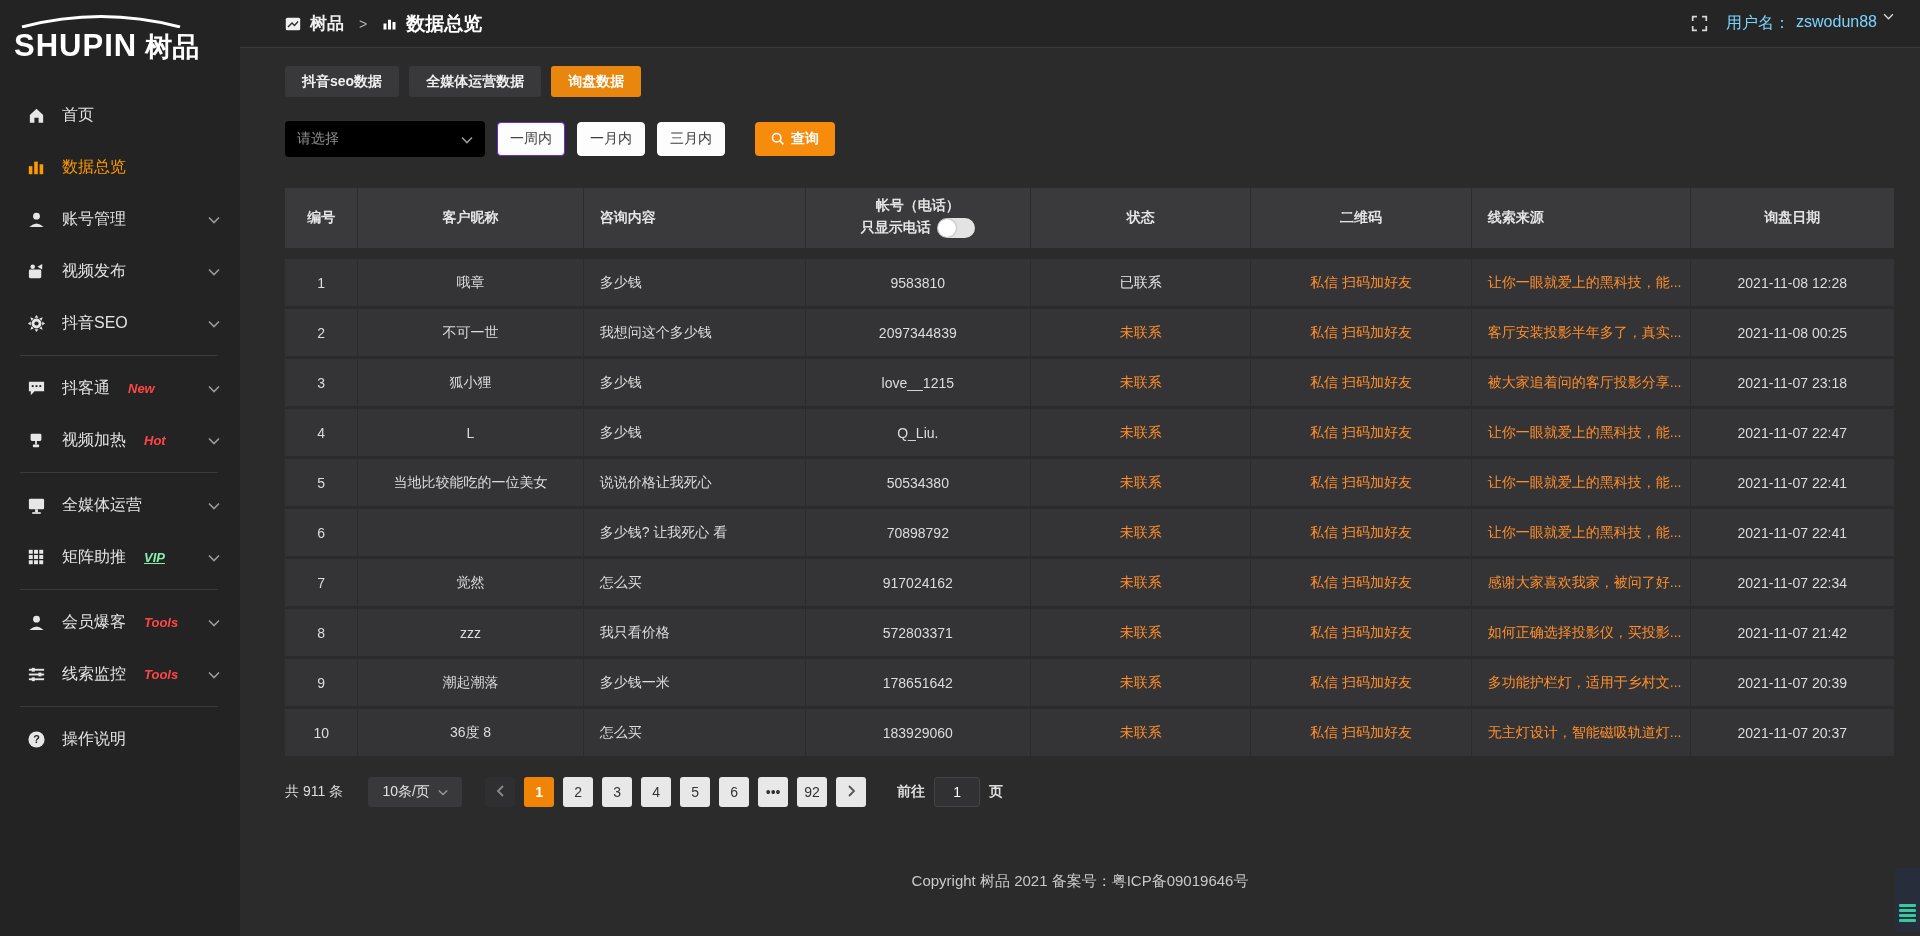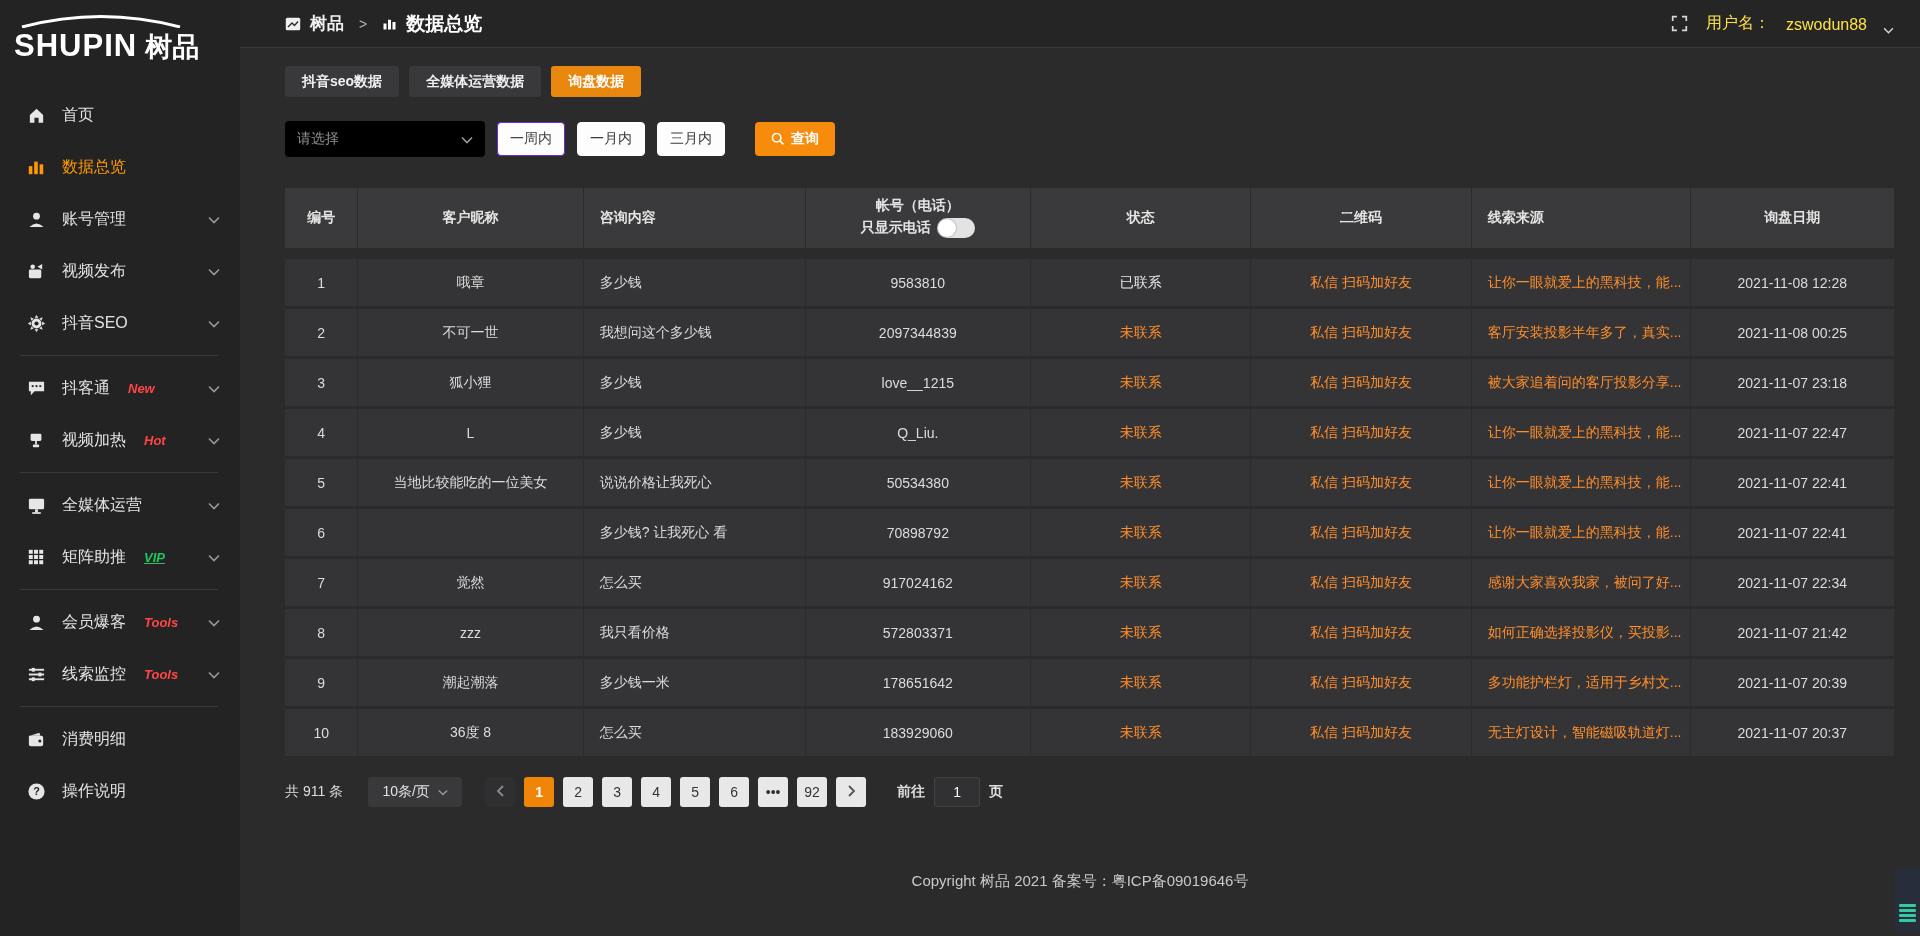--- a/index.html
+++ b/index.html
@@ -16,34 +16,34 @@
   .logo-cn { font-size:27px; font-weight:800; color:#fff; }
   .side-menu { margin-top:10px; }
   .side-item { display:flex; align-items:center; height:52px; padding:0 20px 0 26px; cursor:pointer; color:#e3e3e3; font-size:16px; }
   .side-item .s-icon { width:20px; height:20px; margin-right:16px; display:flex; align-items:center; justify-content:center; }
   .side-item .s-icon svg { display:block; }
   .side-item .s-label { flex:0 0 auto; }
   .side-item .s-badge { font-size:13px; font-weight:bold; font-style:italic; margin-left:18px; }
   .side-item .s-arrow { margin-left:auto; color:#9a9a9a; }
   .side-item.active { color:#ff9900; }
   .badge-red { color:#ff4545; }
-  .badge-yellow { color:#22c55e;text-decoration:underline; }
+  .badge-yellow { color:#86efac;text-decoration:underline; }
   .side-divider { height:1px; background:#3a3a3a; margin:6px 22px 6px 20px; }
 
   
   .main { flex:1; display:flex; flex-direction:column; background:#2b2b2c; }
   .topbar { height:48px; min-height:48px; background:#252526; border-bottom:1px solid #3a3a3a; display:flex; align-items:center; padding:0 26px 0 45px; }
   .crumb { display:flex; align-items:center; gap:9px; }
   .crumb-root { font-size:17px; color:#f0f0f0; font-weight:bold; }
   .crumb-sep { color:#b5b5b5; font-size:14px; margin:0 6px; }
   .crumb-cur { font-size:19px; color:#ffffff; font-weight:bold; }
   .crumb .c-icon { display:flex; align-items:center; }
   .top-right { margin-left:auto; display:flex; align-items:center; gap:18px; }
   .fullscreen-btn { display:flex; align-items:center; cursor:pointer; }
-  .user-box { display:flex; align-items:flex-end; gap:16px; font-size:16px; color:#fde047; cursor:pointer; }
+  .user-box { display:flex; align-items:flex-start; gap:6px; font-size:16px; color:#7dd3fc; cursor:pointer; }
 
   
   .content { padding:18px 26px 0 45px; flex:1; }
   .tabs { display:flex; gap:10px;align-items:flex-end; }
   .tab-btn { height:31px; padding:0 17px; background:#39393b; color:#f0f0f0; border:none; border-radius:3px; font-size:14px; font-weight:bold; cursor:pointer; }
   .tab-btn.active { background:#e8860d; color:#fff; }
 
   .filter-row { margin-top:24px; display:flex; align-items:center; gap:12px; }
   .select-box { width:200px; height:36px; background:#000000; border-radius:4px; display:flex; align-items:center; padding:0 12px; color:#8f8f8f; font-size:14px; cursor:pointer; }
   .select-box .chev { margin-left:auto; color:#9a9a9a; }
@@ -269,30 +269,20 @@
           </span>
         <span class="s-label">线索监控</span>
         <span class="s-badge badge-red">Tools</span>
         <span class="s-arrow"><svg width="12" height="8" viewBox="0 0 12 8">
               <path d="M1 1.5 L6 6.5 L11 1.5" stroke="#9a9a9a" stroke-width="1.6" fill="none"></path>
             </svg></span>
       </div>
 
       <div class="side-divider"></div>
 
-      <div class="side-item">
-        <span class="s-icon">
-            <svg width="19" height="19" viewBox="0 0 20 20">
-              <path d="M2 6 H15 a2 2 0 0 1 2 2 V15 a2 2 0 0 1 -2 2 H4 a2 2 0 0 1 -2 -2 Z" fill="#e6e6e6"></path>
-              <path d="M3 6 L13 3 L14 6 Z" fill="#e6e6e6"></path>
-              <circle cx="13.5" cy="11.5" r="1.6" fill="#232324"></circle>
-            </svg>
-          </span>
-        <span class="s-label">消费明细</span>
-      </div>
 
       <div class="side-item">
         <span class="s-icon">
             <svg width="19" height="19" viewBox="0 0 20 20">
               <circle cx="10" cy="10" r="8.5" fill="#e6e6e6"></circle>
               <text x="10" y="14.2" text-anchor="middle" font-size="11.5" font-weight="bold" fill="#232324">?</text>
             </svg>
           </span>
         <span class="s-label">操作说明</span>
       </div>

